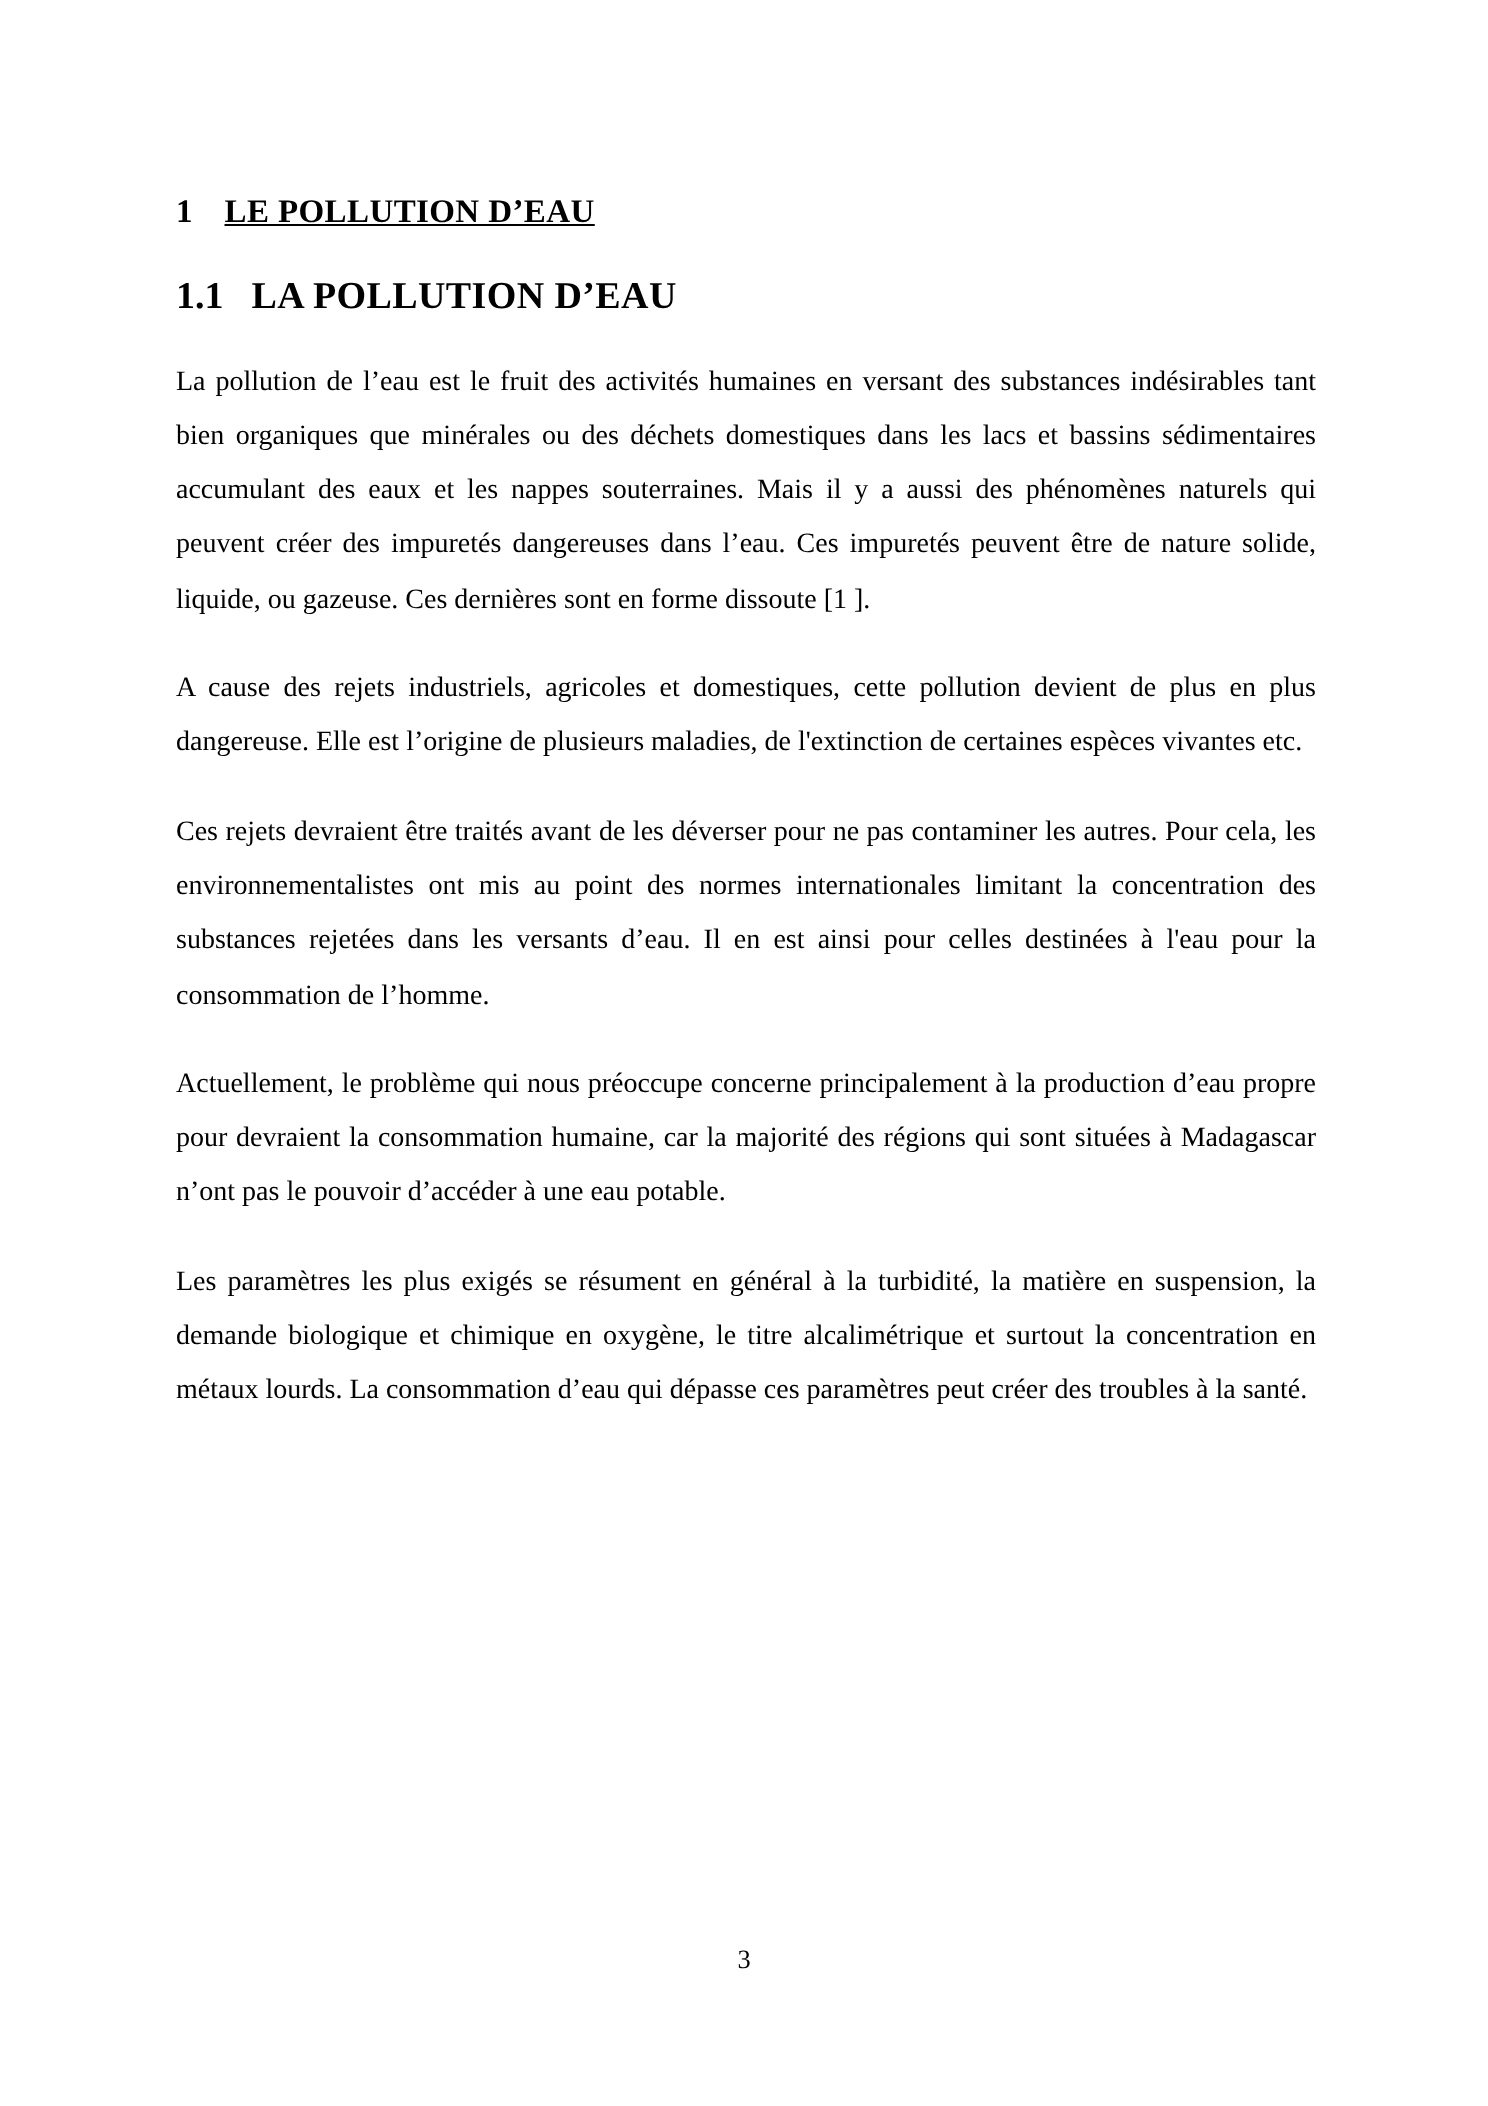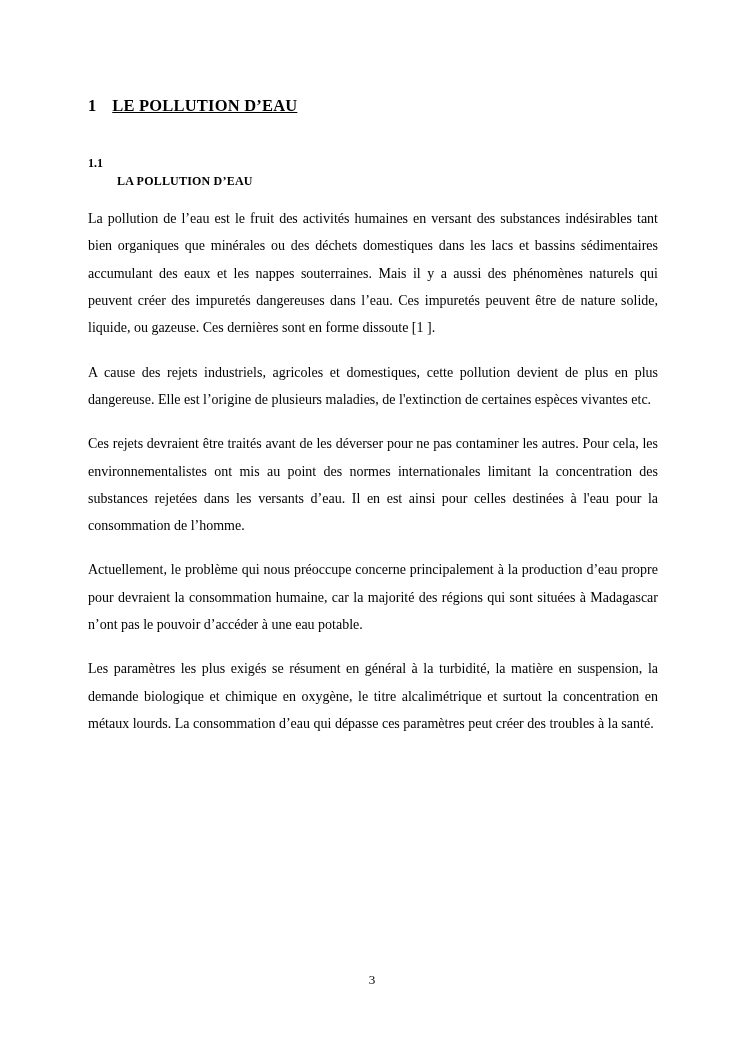--- a/index.html
+++ b/index.html
@@ -39,35 +39,34 @@
     align-items: baseline;
   }
   h1.chapter-title .num {
     margin-right: 16px;
   }
   h1.chapter-title .txt {
     text-decoration: underline;
     letter-spacing: 0.2px;
   }
   h2.section-title {
-    font-size: 12px;
+    font-size: 19px;
     font-weight: bold;
     margin: 22px 0 0 0;
     padding: 0;
     line-height: 1.2;
     display: flex;
-    align-items: center;
+    align-items: flex-start;
   }
   h2.section-title .num {
     margin-right: 14px;
   }
   h2.section-title .txt {
     font-variant: small-caps;
     letter-spacing: 0.2px;
-    margin-top: 36px;
   }
   p.body-par {
     font-size: 14px;
     text-align: justify;
     line-height: 1.95;
     margin: 17px 0 0 0;
     padding: 0;
     text-justify: inter-word;
   }
   p.body-par.tight {

